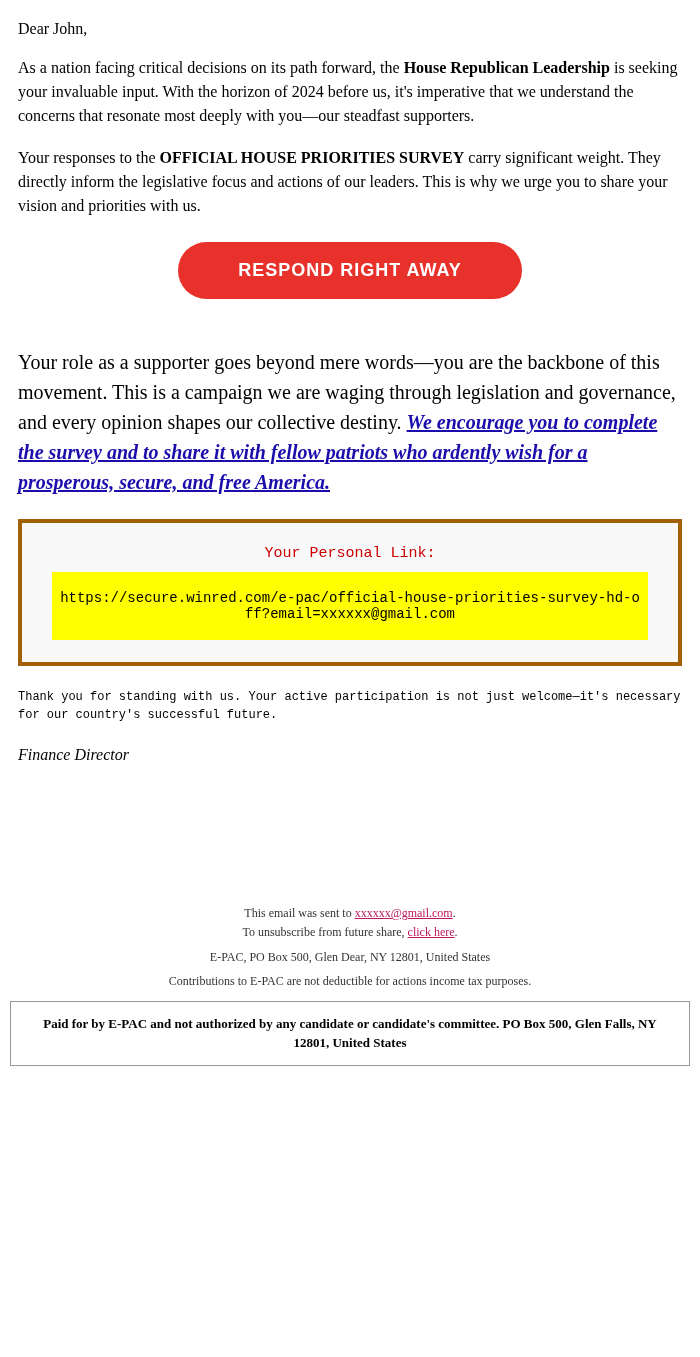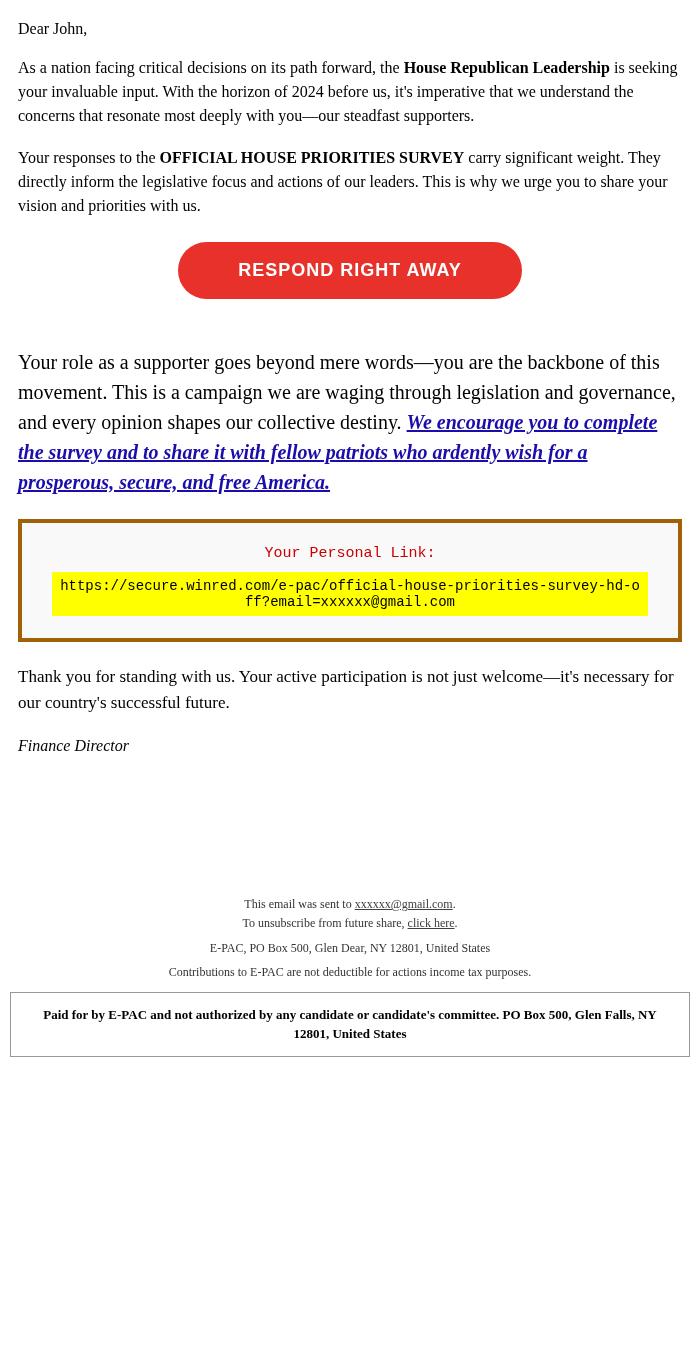--- a/index.html
+++ b/index.html
@@ -75,26 +75,27 @@
       color: #cc0000;
       margin-bottom: 10px;
     }
     .personal-link-url {
       font-family: 'Courier New', Courier, monospace;
       font-size: 14px;
       color: #000;
       background: #ffff00;
       display: inline-block;
       word-break: break-all;
-      padding: 6px 4px;
+      padding: 18px 4px;
     }
     .para4 {
-      font-size: 17px;
+      font-size: 12px;
       line-height: 1.5;
       margin-bottom: 22px;
+      font-family: Liberation Mono, monospace;
     }
     .signature-name {
       font-size: 17px;
       font-weight: bold;
       margin-bottom: 2px;
     }
     .signature-title {
       font-size: 16px;
       font-style: italic;
     }
@@ -102,21 +103,21 @@
       height: 120px;
     }
     .footer {
       text-align: center;
       font-size: 12px;
       color: #333;
       padding: 10px 20px 0 20px;
       line-height: 1.6;
     }
     .footer a {
-      color: #404040;
+      color: #be185d;
     }
     .footer-address {
       margin-top: 6px;
       margin-bottom: 4px;
     }
     .footer-disclaimer {
       margin-bottom: 10px;
     }
     .paid-for-box {
       border: 1px solid #999;

